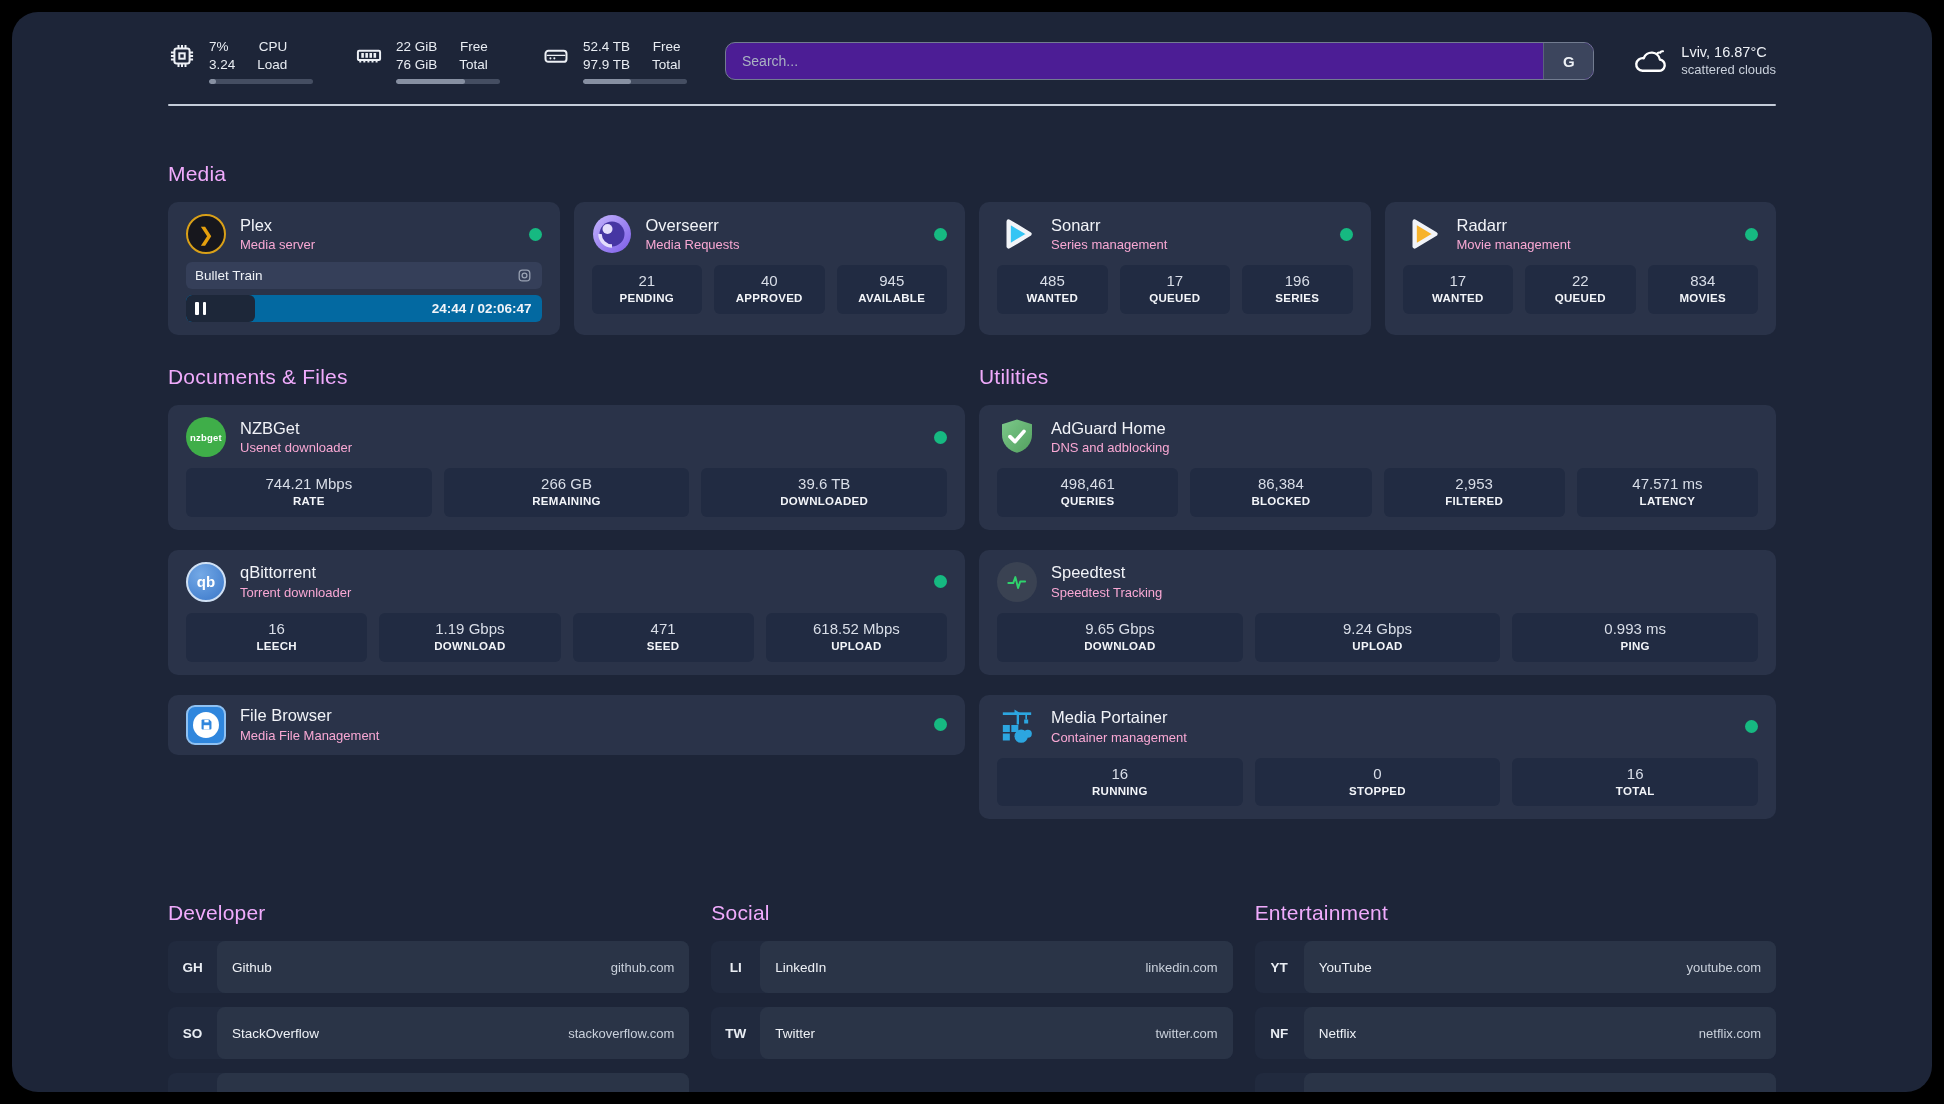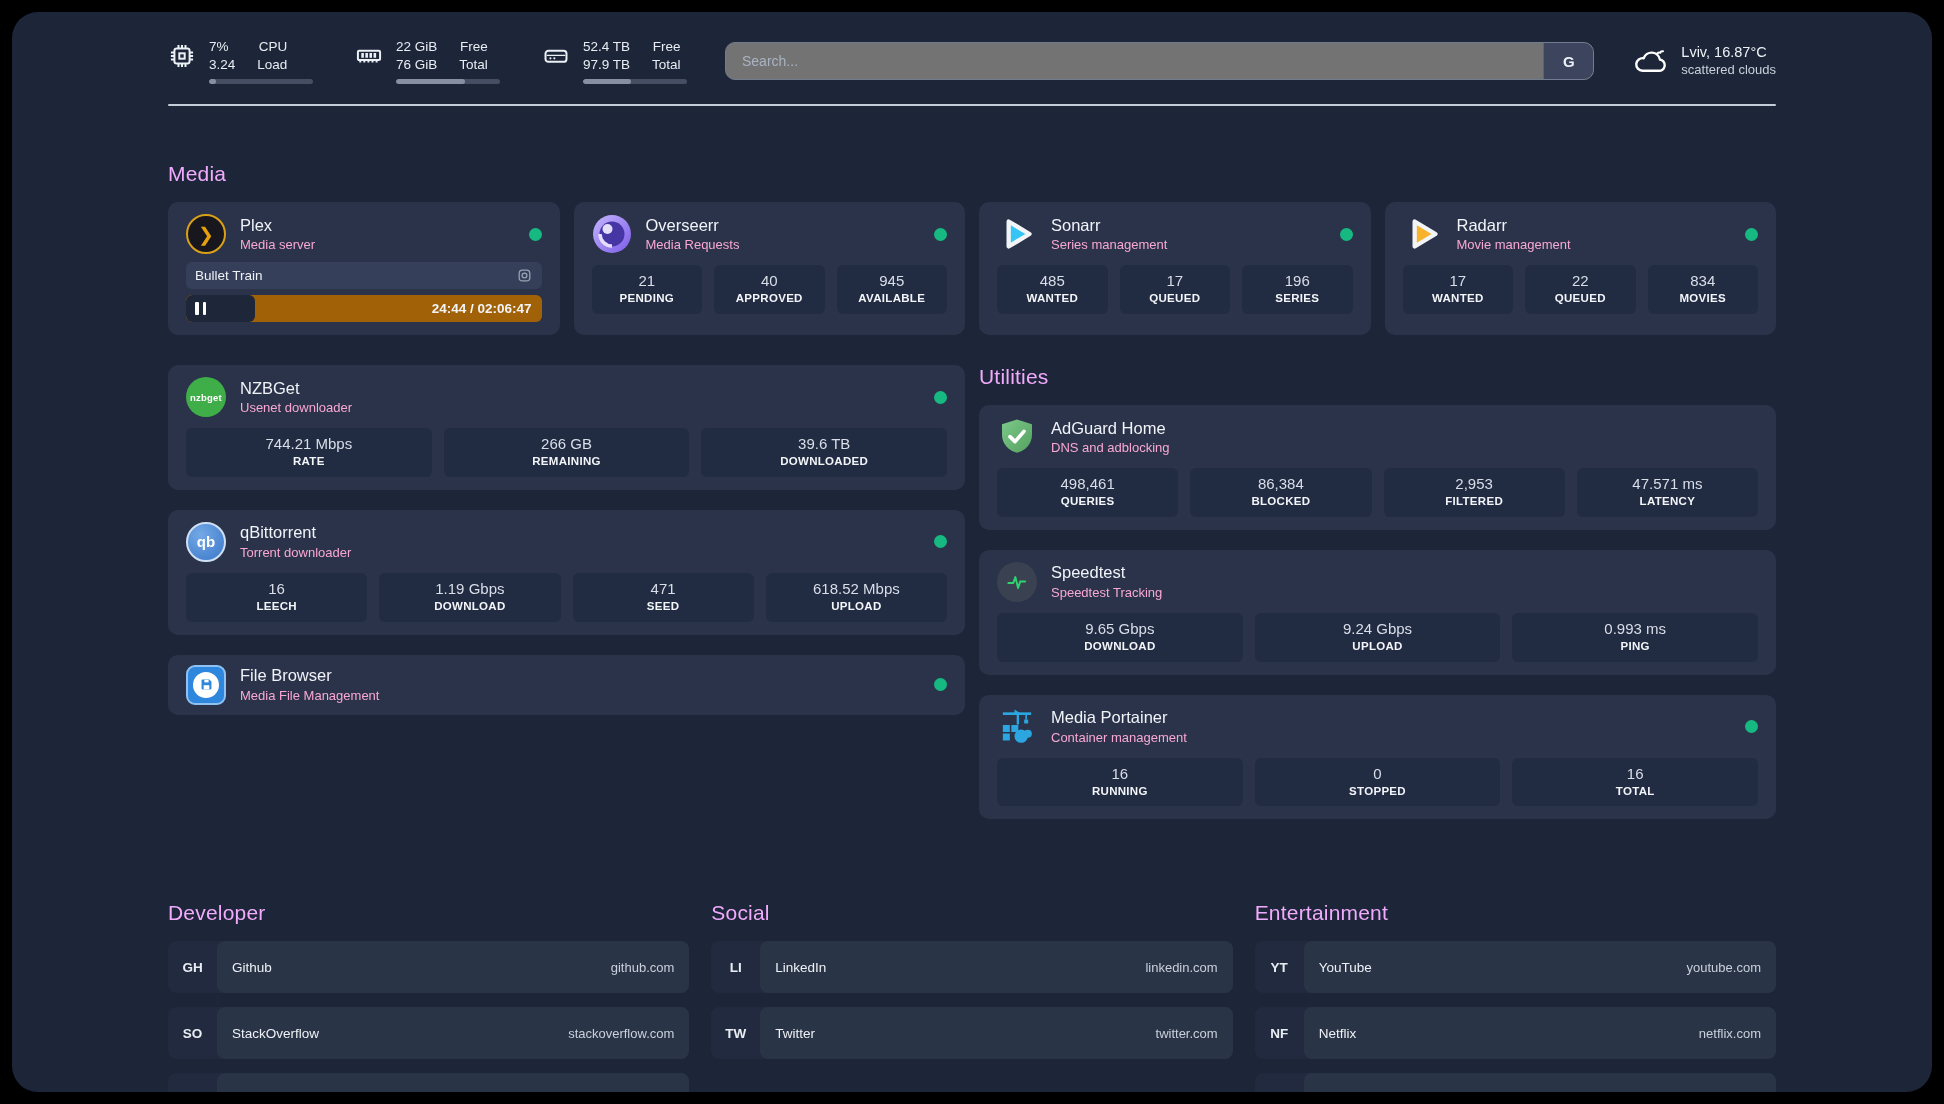--- a/index.html
+++ b/index.html
@@ -14,21 +14,21 @@
   .sys-stat{display:flex;flex-direction:column;}
   .sys-stat-top{display:flex;align-items:center;gap:13px;}
   .sys-icon{width:28px;height:28px;color:#edf0f5;flex:0 0 auto;}
   .sys-cols{display:flex;gap:22px;}
   .sys-col{display:flex;flex-direction:column;font-size:13.5px;line-height:1.3;color:#e9edf3;}
   .sys-col.labels{text-align:right;}
   .sys-bar{margin:5px 0 0 41px;width:104px;height:5px;border-radius:3px;background:#454e62;overflow:hidden;}
   .sys-bar-fill{height:100%;background:#8property;background:#879144;}
   .sys-bar-fill{height:100%;background:#8790a2;border-radius:3px;}
 
-  .searchbar{flex:1;margin:0 38px;height:38px;border:1px solid #727c90;background:#737373;border-radius:10px;display:flex;align-items:stretch;overflow:hidden;}
+  .searchbar{flex:1;margin:0 38px;height:38px;border:1px solid #727c90;background:#4c1d95;border-radius:10px;display:flex;align-items:stretch;overflow:hidden;}
   .searchbar input{flex:1;background:transparent;border:none;outline:none;color:#e6eaf1;font-size:14px;padding:0 16px;font-family:inherit;}
   .searchbar input::placeholder{color:#aab3c2;}
   .search-engine{width:50px;background:#3c455d;display:flex;align-items:center;justify-content:center;color:#eef1f6;font-size:15px;font-weight:700;border-left:1px solid #5a637a;cursor:pointer;}
 
   .weather{display:flex;align-items:center;gap:13px;}
   .weather-icon{width:36px;height:36px;color:#fff;}
   .weather-text{display:flex;flex-direction:column;line-height:1.3;}
   .weather-title{font-size:14.5px;color:#eef1f6;}
   .weather-sub{font-size:13px;color:#c9d0db;}
 
@@ -52,21 +52,21 @@
   .dot{width:13px;height:13px;border-radius:50%;background:#16b981;margin-left:auto;flex:0 0 auto;}
 
   .stats{display:flex;gap:12px;margin-top:11px;}
   .tile{flex:1;background:#212b42;border-radius:6px;padding:6px 4px 7px 4px;text-align:center;line-height:1.35;}
   .tile-value{font-size:15px;color:#d9dee8;}
   .tile-label{font-size:11.5px;font-weight:700;color:#f3f5f9;letter-spacing:.3px;}
 
   
   .media-row{background:#353f59;border-radius:6px;margin-top:8px;height:27px;display:flex;align-items:center;padding:0 9px;font-size:13.5px;color:#eef1f6;}
   .media-row .cast{margin-left:auto;width:17px;height:17px;color:#9aa3b4;}
-  .media-progress{background:#a16207;border-radius:6px;margin-top:6px;height:27px;position:relative;display:flex;align-items:center;overflow:hidden;}
+  .media-progress{background:#0369a1;border-radius:6px;margin-top:6px;height:27px;position:relative;display:flex;align-items:center;overflow:hidden;}
   .media-progress-fill{position:absolute;left:0;top:0;bottom:0;background:#1d2739;border-radius:6px;}
   .pause-btn{position:relative;margin-left:9px;width:16px;height:14px;display:flex;gap:4px;align-items:center;cursor:pointer;}
   .pause-btn i{display:block;width:3.5px;height:13px;background:#fff;border-radius:1px;}
   .media-time{position:relative;margin-left:auto;padding-right:10px;font-size:13.5px;font-weight:700;color:#f2f4f8;}
 
   .card-slim{padding:10px 18px;}
 
   
   .bookmarks{display:grid;grid-template-columns:1fr 1fr 1fr;gap:22px;margin-top:62px;}
   .bm-rows{display:flex;flex-direction:column;gap:14px;}
@@ -307,20 +307,21 @@
             <div class="tile-value">834</div>
             <div class="tile-label">MOVIES</div>
           </div>
         </div>
       </div>
     </div>
   </div>
 
   <div class="two-col">
     <div class="col">
+      <h2 class="section-heading">Documents &amp; Files</h2>
 
       <div class="card">
         <div class="card-head">
           <span class="icon-circle nzbget-circle app-icon">nzbget</span>
           <div class="app-meta">
             <span class="app-title">NZBGet</span>
             <span class="app-sub">Usenet downloader</span>
           </div>
           <span class="dot"></span>
         </div>

